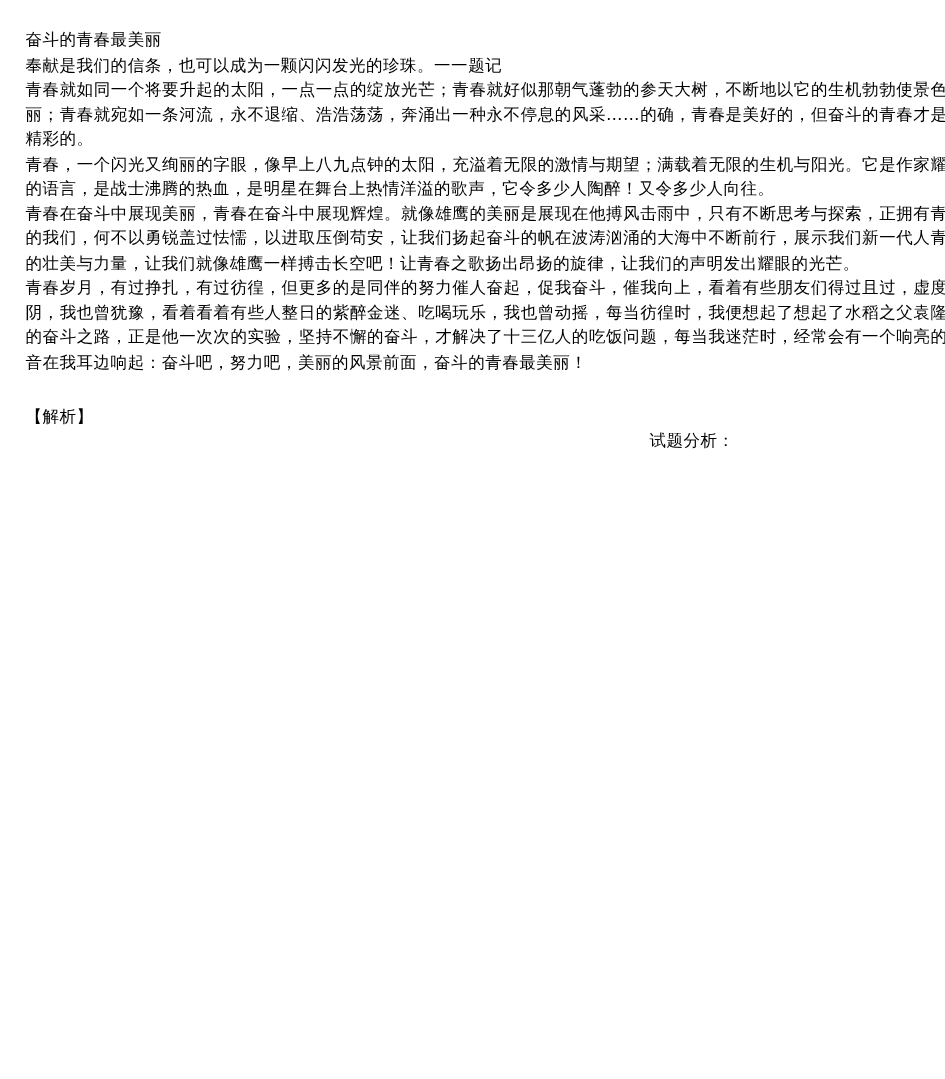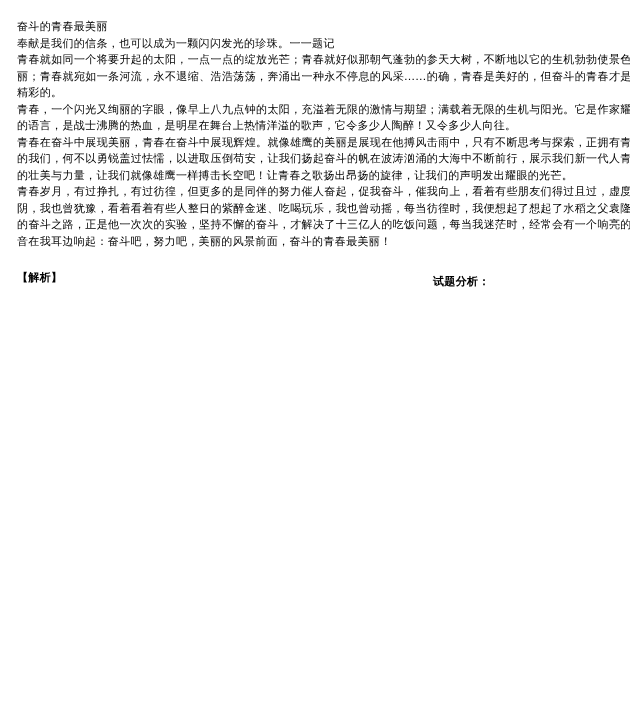--- a/index.html
+++ b/index.html
@@ -29,26 +29,26 @@
   }
   .page p { margin: 0; }
   .title    { margin: 0 0 21px 0; }
   .epigraph { margin: 0 0 19px 0; }
   .body-para { margin: 0 0 14px 0; }
   .analysis-row {
     position: relative;
     margin: 20px 0 19px 0;
     height: 16.5px;
   }
-  .analysis-label { font-weight: bold; }
+  .analysis-label { font-weight: normal; }
   .analysis-heading {
     position: absolute;
     left: 416px;
-    top: 4px;
-    font-weight: bold;
+    top: 16px;
+    font-weight: normal;
   }
   .q { color: #3a5fcd; }
 </style>
 </head>
 <body>
 
 <div class="page">
 
   <p class="title">奋斗的青春最美丽</p>
 

